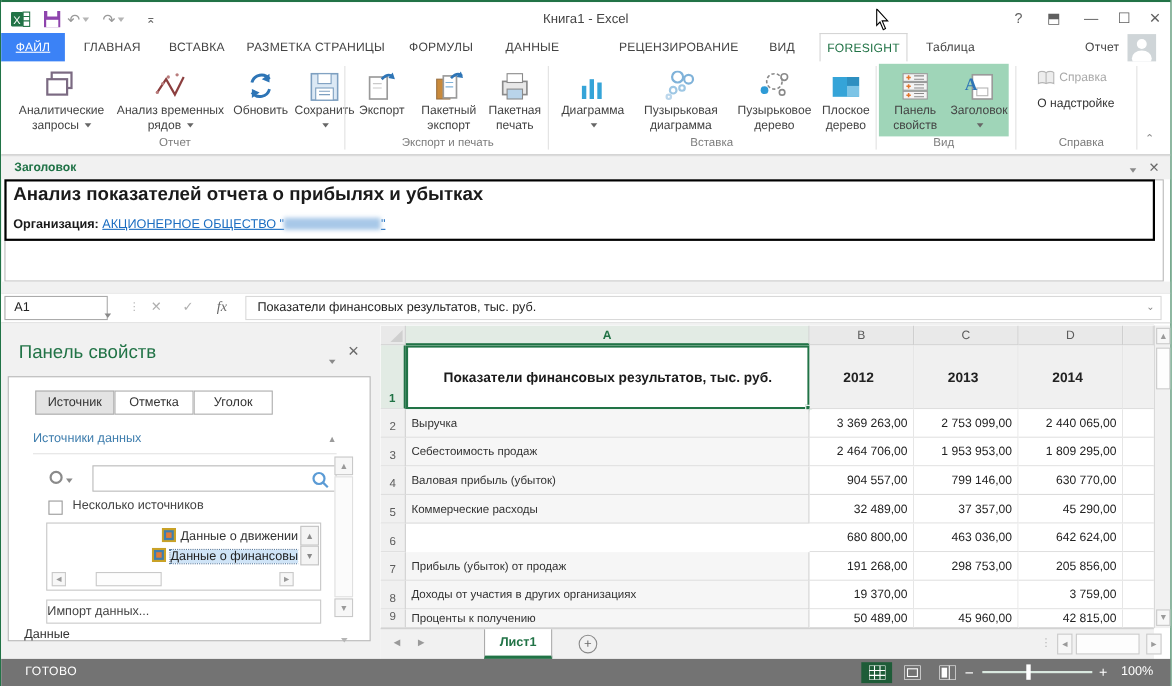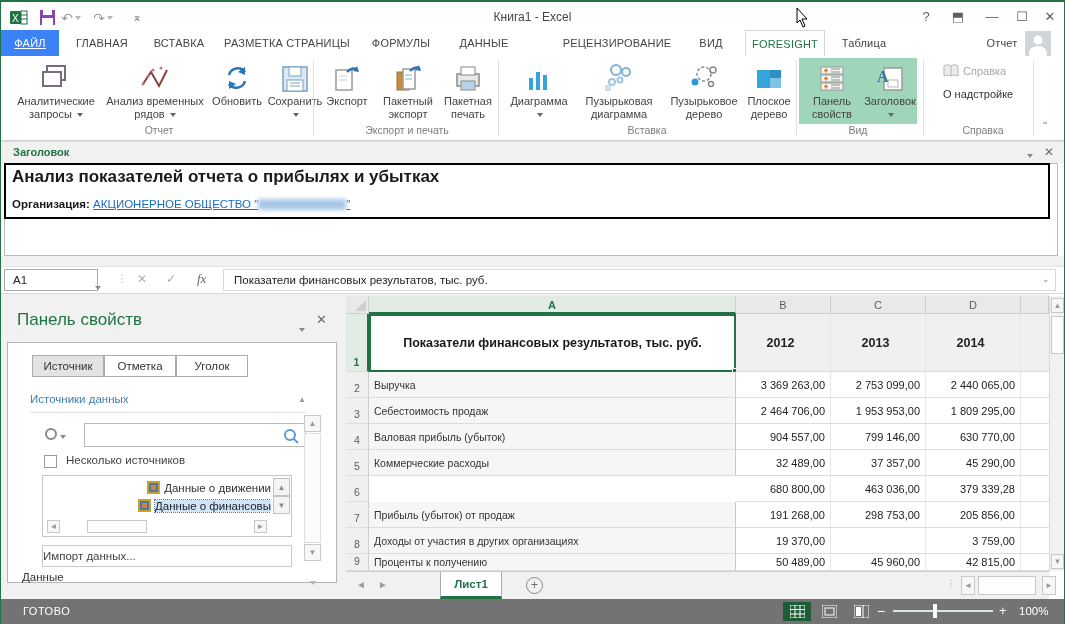--- a/index.html
+++ b/index.html
@@ -448,21 +448,21 @@
   <div class="rowhead" style="top:154px;height:26px">5</div>
   <div class="cellA" style="top:154px;height:26px">Коммерческие расходы</div>
   <div class="cellN" style="left:390px;top:154px;height:26px">32 489,00</div>
   <div class="cellN" style="left:485px;top:154px;height:26px">37 357,00</div>
   <div class="cellN" style="left:580px;top:154px;height:26px">45 290,00</div>
   <div class="cellE" style="top:154px;height:26px"></div>
 
   <div class="rowhead" style="top:180px;height:26px">6</div>
   <div class="cellN" style="left:390px;top:180px;height:26px">680 800,00</div>
   <div class="cellN" style="left:485px;top:180px;height:26px">463 036,00</div>
-  <div class="cellN" style="left:580px;top:180px;height:26px">379 339,28</div>
+  <div class="cellN" style="left:580px;top:180px;height:26px">642 624,00</div>
   <div class="cellE" style="top:180px;height:26px"></div>
 
   <div class="rowhead" style="top:206px;height:26px">7</div>
   <div class="cellA" style="top:206px;height:26px">Прибыль (убыток) от продаж</div>
   <div class="cellN" style="left:390px;top:206px;height:26px">191 268,00</div>
   <div class="cellN" style="left:485px;top:206px;height:26px">298 753,00</div>
   <div class="cellN" style="left:580px;top:206px;height:26px">205 856,00</div>
   <div class="cellE" style="top:206px;height:26px"></div>
 
   <div class="rowhead" style="top:232px;height:26px">8</div>

